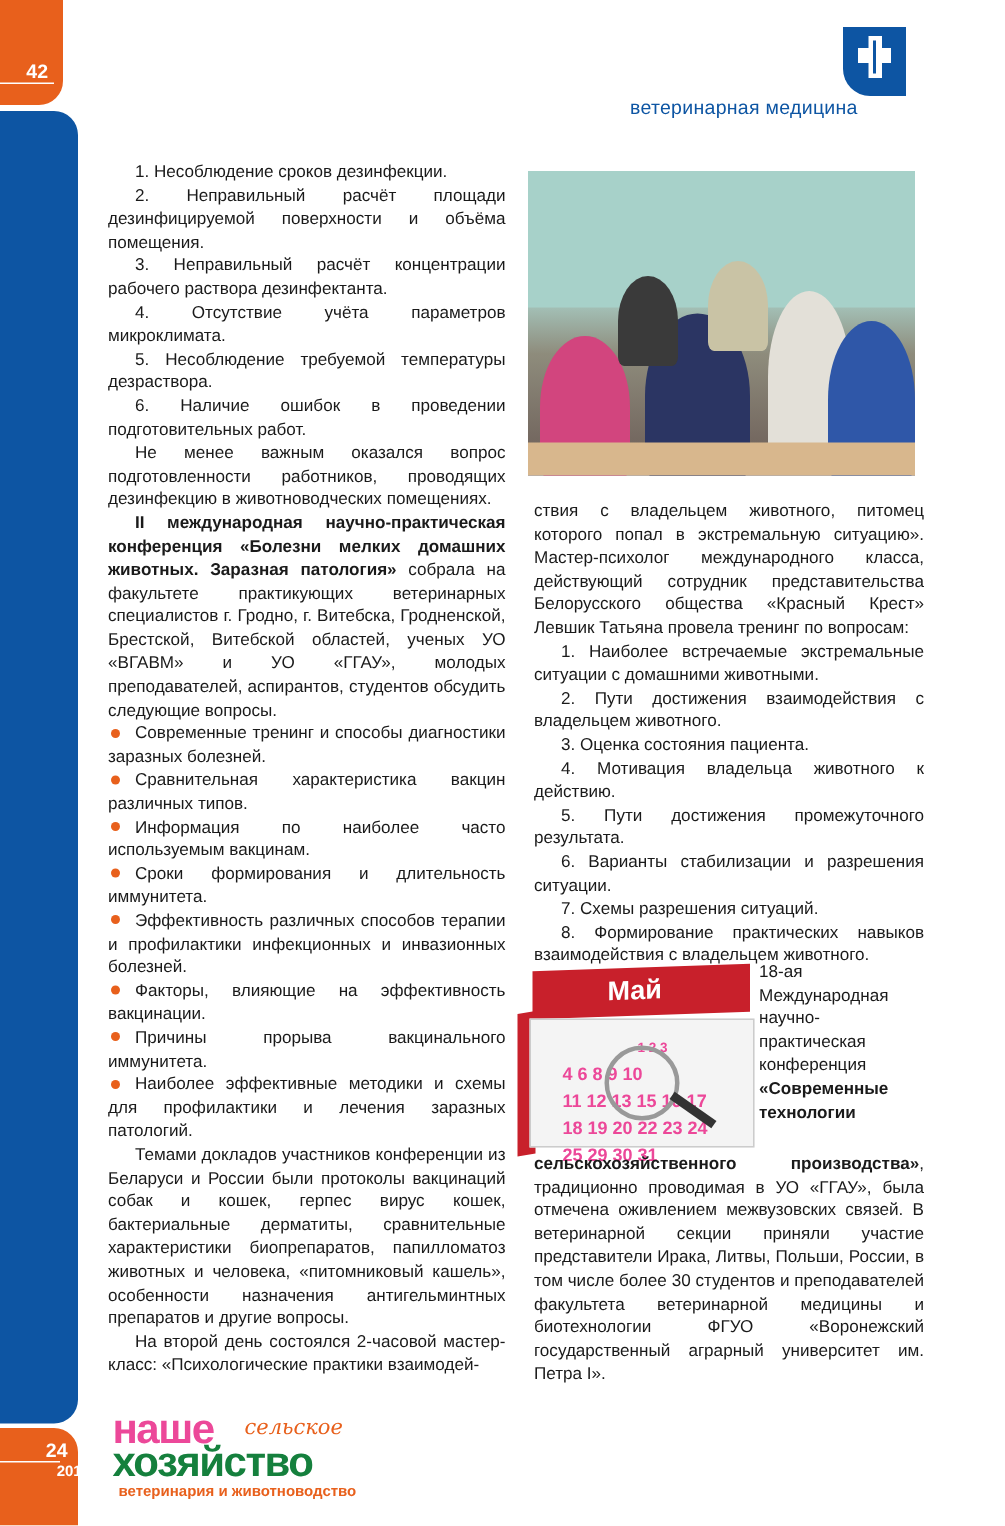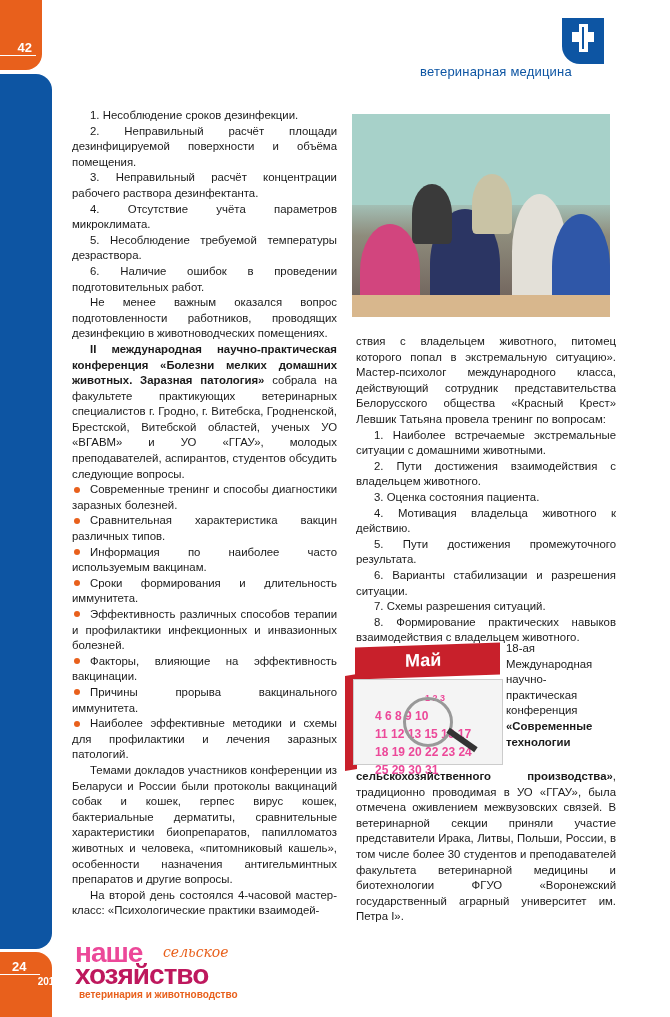--- a/index.html
+++ b/index.html
@@ -2,21 +2,21 @@
 <html><head>
 <meta charset="utf-8">
 <style>
   html, body { margin:0; padding:0; background:#fff; }
   body { width:670px; height:1017px; position:relative; overflow:hidden; font-family:"Liberation Sans", "DejaVu Sans", sans-serif; color:#1a1a1a; }
   .sidebar-orange-top { position:absolute; left:0; top:0; width:42px; height:70px; background:#e8601c; border-bottom-right-radius:16px; }
   .sidebar-blue { position:absolute; left:0; top:74px; width:52px; height:875px; background:#0d55a3; border-top-right-radius:16px; border-bottom-right-radius:16px; }
   .sidebar-orange-bottom { position:absolute; left:0; top:952px; width:52px; height:65px; background:#e8601c; border-top-right-radius:16px; }
   .page-num { position:absolute; left:0; top:40px; width:40px; text-align:right; color:#fff; font-weight:bold; font-size:13px; padding-right:8px; box-sizing:border-box; }
   .page-num-line { position:absolute; left:0; top:55px; width:36px; border-top:1px solid #fff; }
-  .issue-num { position:absolute; left:12px; top:960px; width:44px; text-align:left; color:#fff; font-weight:bold; font-size:13px; line-height:14px; }
+  .issue-num { position:absolute; left:1px; top:960px; width:44px; text-align:right; color:#fff; font-weight:bold; font-size:13px; line-height:14px; }
   .issue-line { position:absolute; left:0; top:974px; width:40px; border-top:1px solid #fff; }
   .issue-year { position:absolute; left:0; top:976px; width:60px; text-align:right; color:#fff; font-weight:bold; font-size:10px; }
   .logo-shield { position:absolute; left:562px; top:18px; width:42px; height:46px; background:#0d55a3; border-bottom-left-radius:18px; }
   .logo-cross { position:absolute; left:10px; top:6px; width:22px; height:28px; }
   .logo-cross .v { position:absolute; left:7px; top:0; width:9px; height:28px; background:#fff; }
   .logo-cross .h { position:absolute; left:0; top:8px; width:22px; height:10px; background:#fff; }
   .logo-cross .rod { position:absolute; left:10px; top:3px; width:2px; height:22px; background:#0d55a3; }
   .section-title { position:absolute; left:420px; top:64px; font-size:13px; font-weight:normal; color:#0d55a3; letter-spacing:0.2px; }
   .col { position:absolute; font-size:11.4px; line-height:15.6px; text-align:justify; }
   .col p { margin:0; text-indent:18px; }
@@ -35,21 +35,21 @@
   .cal-top { position:absolute; left:10px; top:0; width:145px; height:32px; background:#c8202b; transform:skewY(-2deg); }
   .cal-title { position:absolute; left:50px; top:5px; font-size:18px; font-weight:bold; color:#fff; }
   .cal-body { position:absolute; left:8px; top:34px; width:148px; height:84px; background:#f4f4f4; border:1px solid #ccc; }
   .cal-days { position:absolute; left:30px; top:44px; font-size:14px; color:#ec4899; line-height:18px; font-weight:bold; }
   .cal-lens { position:absolute; left:58px; top:52px; width:44px; height:44px; border:3px solid #999; border-radius:50%; }
   .cal-handle { position:absolute; left:100px; top:92px; width:34px; height:6px; background:#333; transform:rotate(35deg); }
   .cal-stand { position:absolute; left:0; top:30px; width:12px; height:95px; background:#c8202b; transform:skewY(-10deg); }
   .brand { position:absolute; left:75px; top:940px; }
   .brand-nashe { position:absolute; left:0; top:0; font-size:28px; font-weight:bold; letter-spacing:-1px; color:#ec4899; line-height:26px; }
   .brand-selskoe { position:absolute; left:88px; top:4px; font-size:14px; font-style:italic; color:#e8601c; font-family:"DejaVu Serif", serif; }
-  .brand-hoz { position:absolute; left:0; top:22px; font-size:28px; font-weight:bold; letter-spacing:-1px; color:#be185d; line-height:26px; }
+  .brand-hoz { position:absolute; left:0; top:22px; font-size:28px; font-weight:bold; letter-spacing:-1px; color:#15803d; line-height:26px; }
   .brand-sub { position:absolute; left:4px; top:49px; font-size:10px; font-weight:bold; color:#e8601c; white-space:nowrap; }
 </style>
 </head>
 <body>
 
 <div class="sidebar-orange-top"></div>
 <div class="page-num">42</div>
 <div class="page-num-line"></div>
 <div class="sidebar-blue"></div>
 <div class="sidebar-orange-bottom"></div>
@@ -77,21 +77,21 @@
   <p><b class="strong">II международная научно-практическая конференция «Болезни мелких домашних животных. Заразная патология»</b><span> собрала на факультете практикующих ветеринарных специалистов г. Гродно, г. Витебска, Гродненской, Брестской, Витебской областей, ученых УО «ВГАВМ» и УО «ГГАУ», молодых преподавателей, аспирантов, студентов обсудить следующие вопросы.</span></p>
   <p class="bullet"><span class="dot"></span><span>Современные тренинг и способы диагностики заразных болезней.</span></p>
   <p class="bullet"><span class="dot"></span><span>Сравнительная характеристика вакцин различных типов.</span></p>
   <p class="bullet"><span class="dot"></span><span>Информация по наиболее часто используемым вакцинам.</span></p>
   <p class="bullet"><span class="dot"></span><span>Сроки формирования и длительность иммунитета.</span></p>
   <p class="bullet"><span class="dot"></span><span>Эффективность различных способов терапии и профилактики инфекционных и инвазионных болезней.</span></p>
   <p class="bullet"><span class="dot"></span><span>Факторы, влияющие на эффективность вакцинации.</span></p>
   <p class="bullet"><span class="dot"></span><span>Причины прорыва вакцинального иммунитета.</span></p>
   <p class="bullet"><span class="dot"></span><span>Наиболее эффективные методики и схемы для профилактики и лечения заразных патологий.</span></p>
   <p>Темами докладов участников конференции из Беларуси и России были протоколы вакцинаций собак и кошек, герпес вирус кошек, бактериальные дерматиты, сравнительные характеристики биопрепаратов, папилломатоз животных и человека, «питомниковый кашель», особенности назначения антигельминтных препаратов и другие вопросы.</p>
-  <p>На второй день состоялся 4-часовой мастер-класс: «Психологические практики взаимодей-</p>
+  <p>На второй день состоялся 2-часовой мастер-класс: «Психологические практики взаимодей-</p>
 </div>
 
 <div class="photo">
   <div class="wall"></div>
   <div class="person" style="left:8px;top:110px;width:60px;height:95px;background:#d2457e;"></div>
   <div class="person" style="left:78px;top:95px;width:70px;height:110px;background:#2b3563;"></div>
   <div class="person" style="left:160px;top:80px;width:55px;height:115px;background:#e3e0d8;"></div>
   <div class="person" style="left:200px;top:100px;width:58px;height:105px;background:#2f57a8;"></div>
   <div class="person" style="left:60px;top:70px;width:40px;height:60px;background:#3a3a3a;"></div>
   <div class="person" style="left:120px;top:60px;width:40px;height:60px;background:#c9c3a5;"></div>

